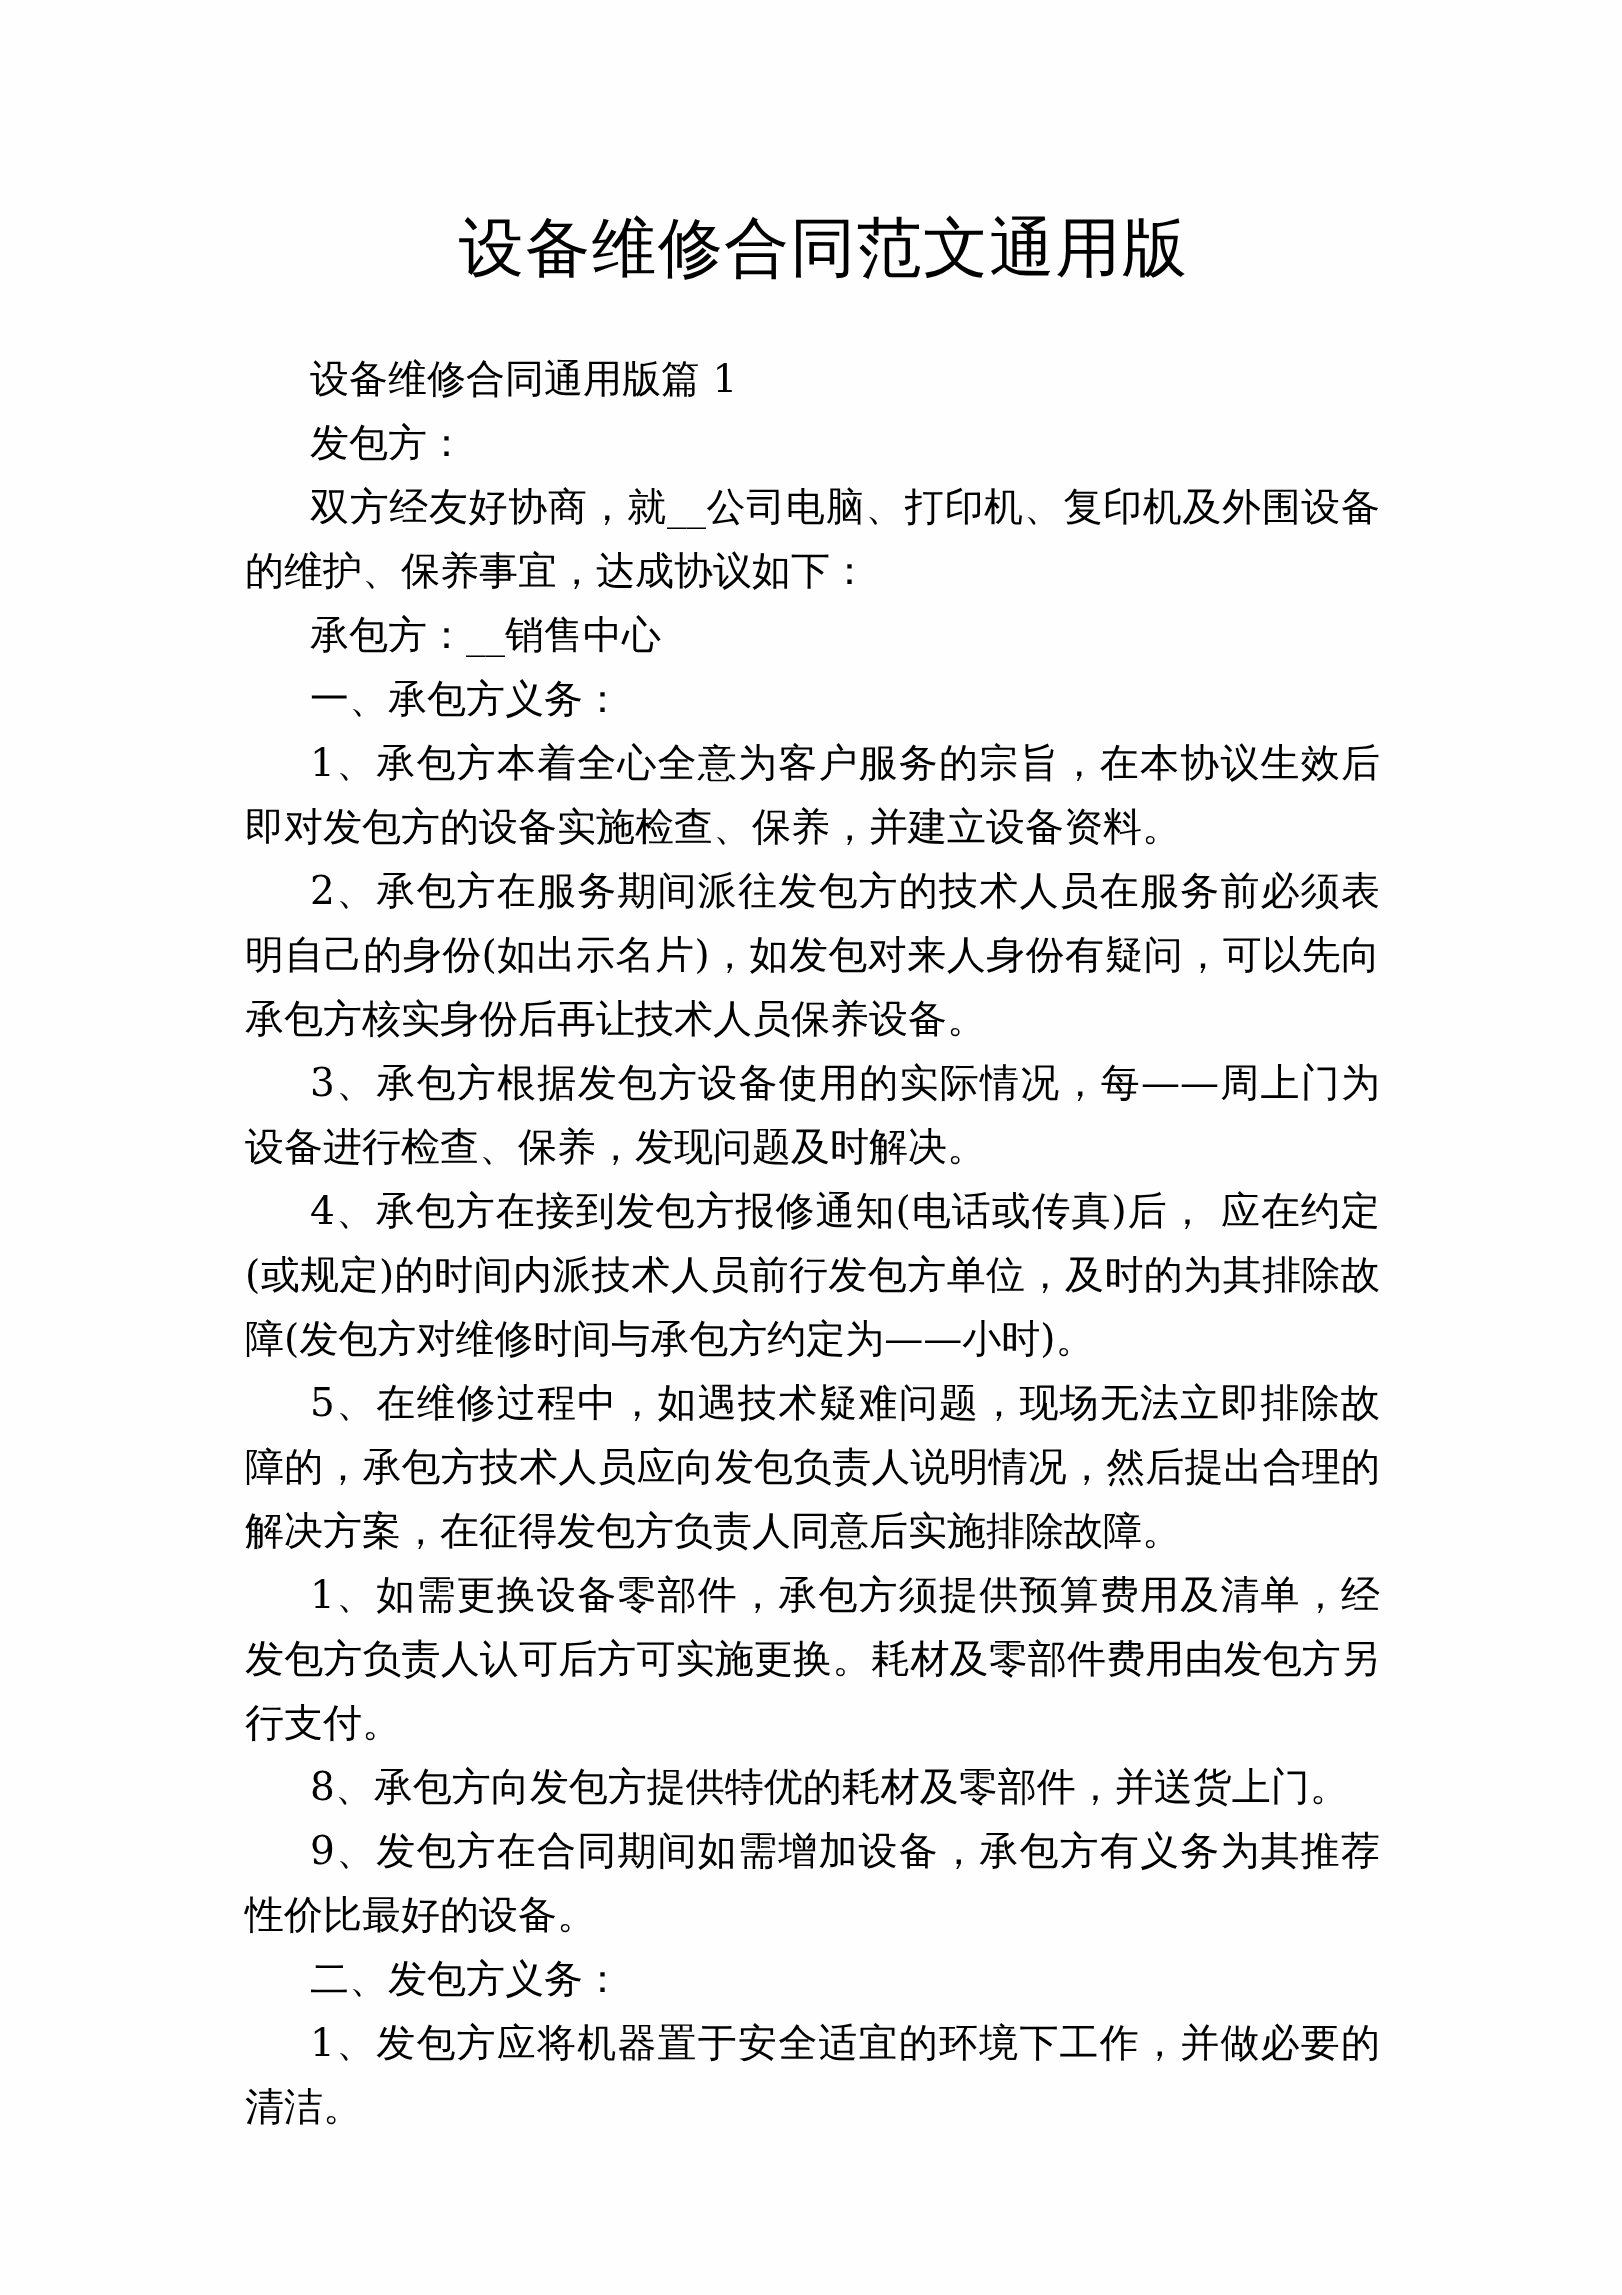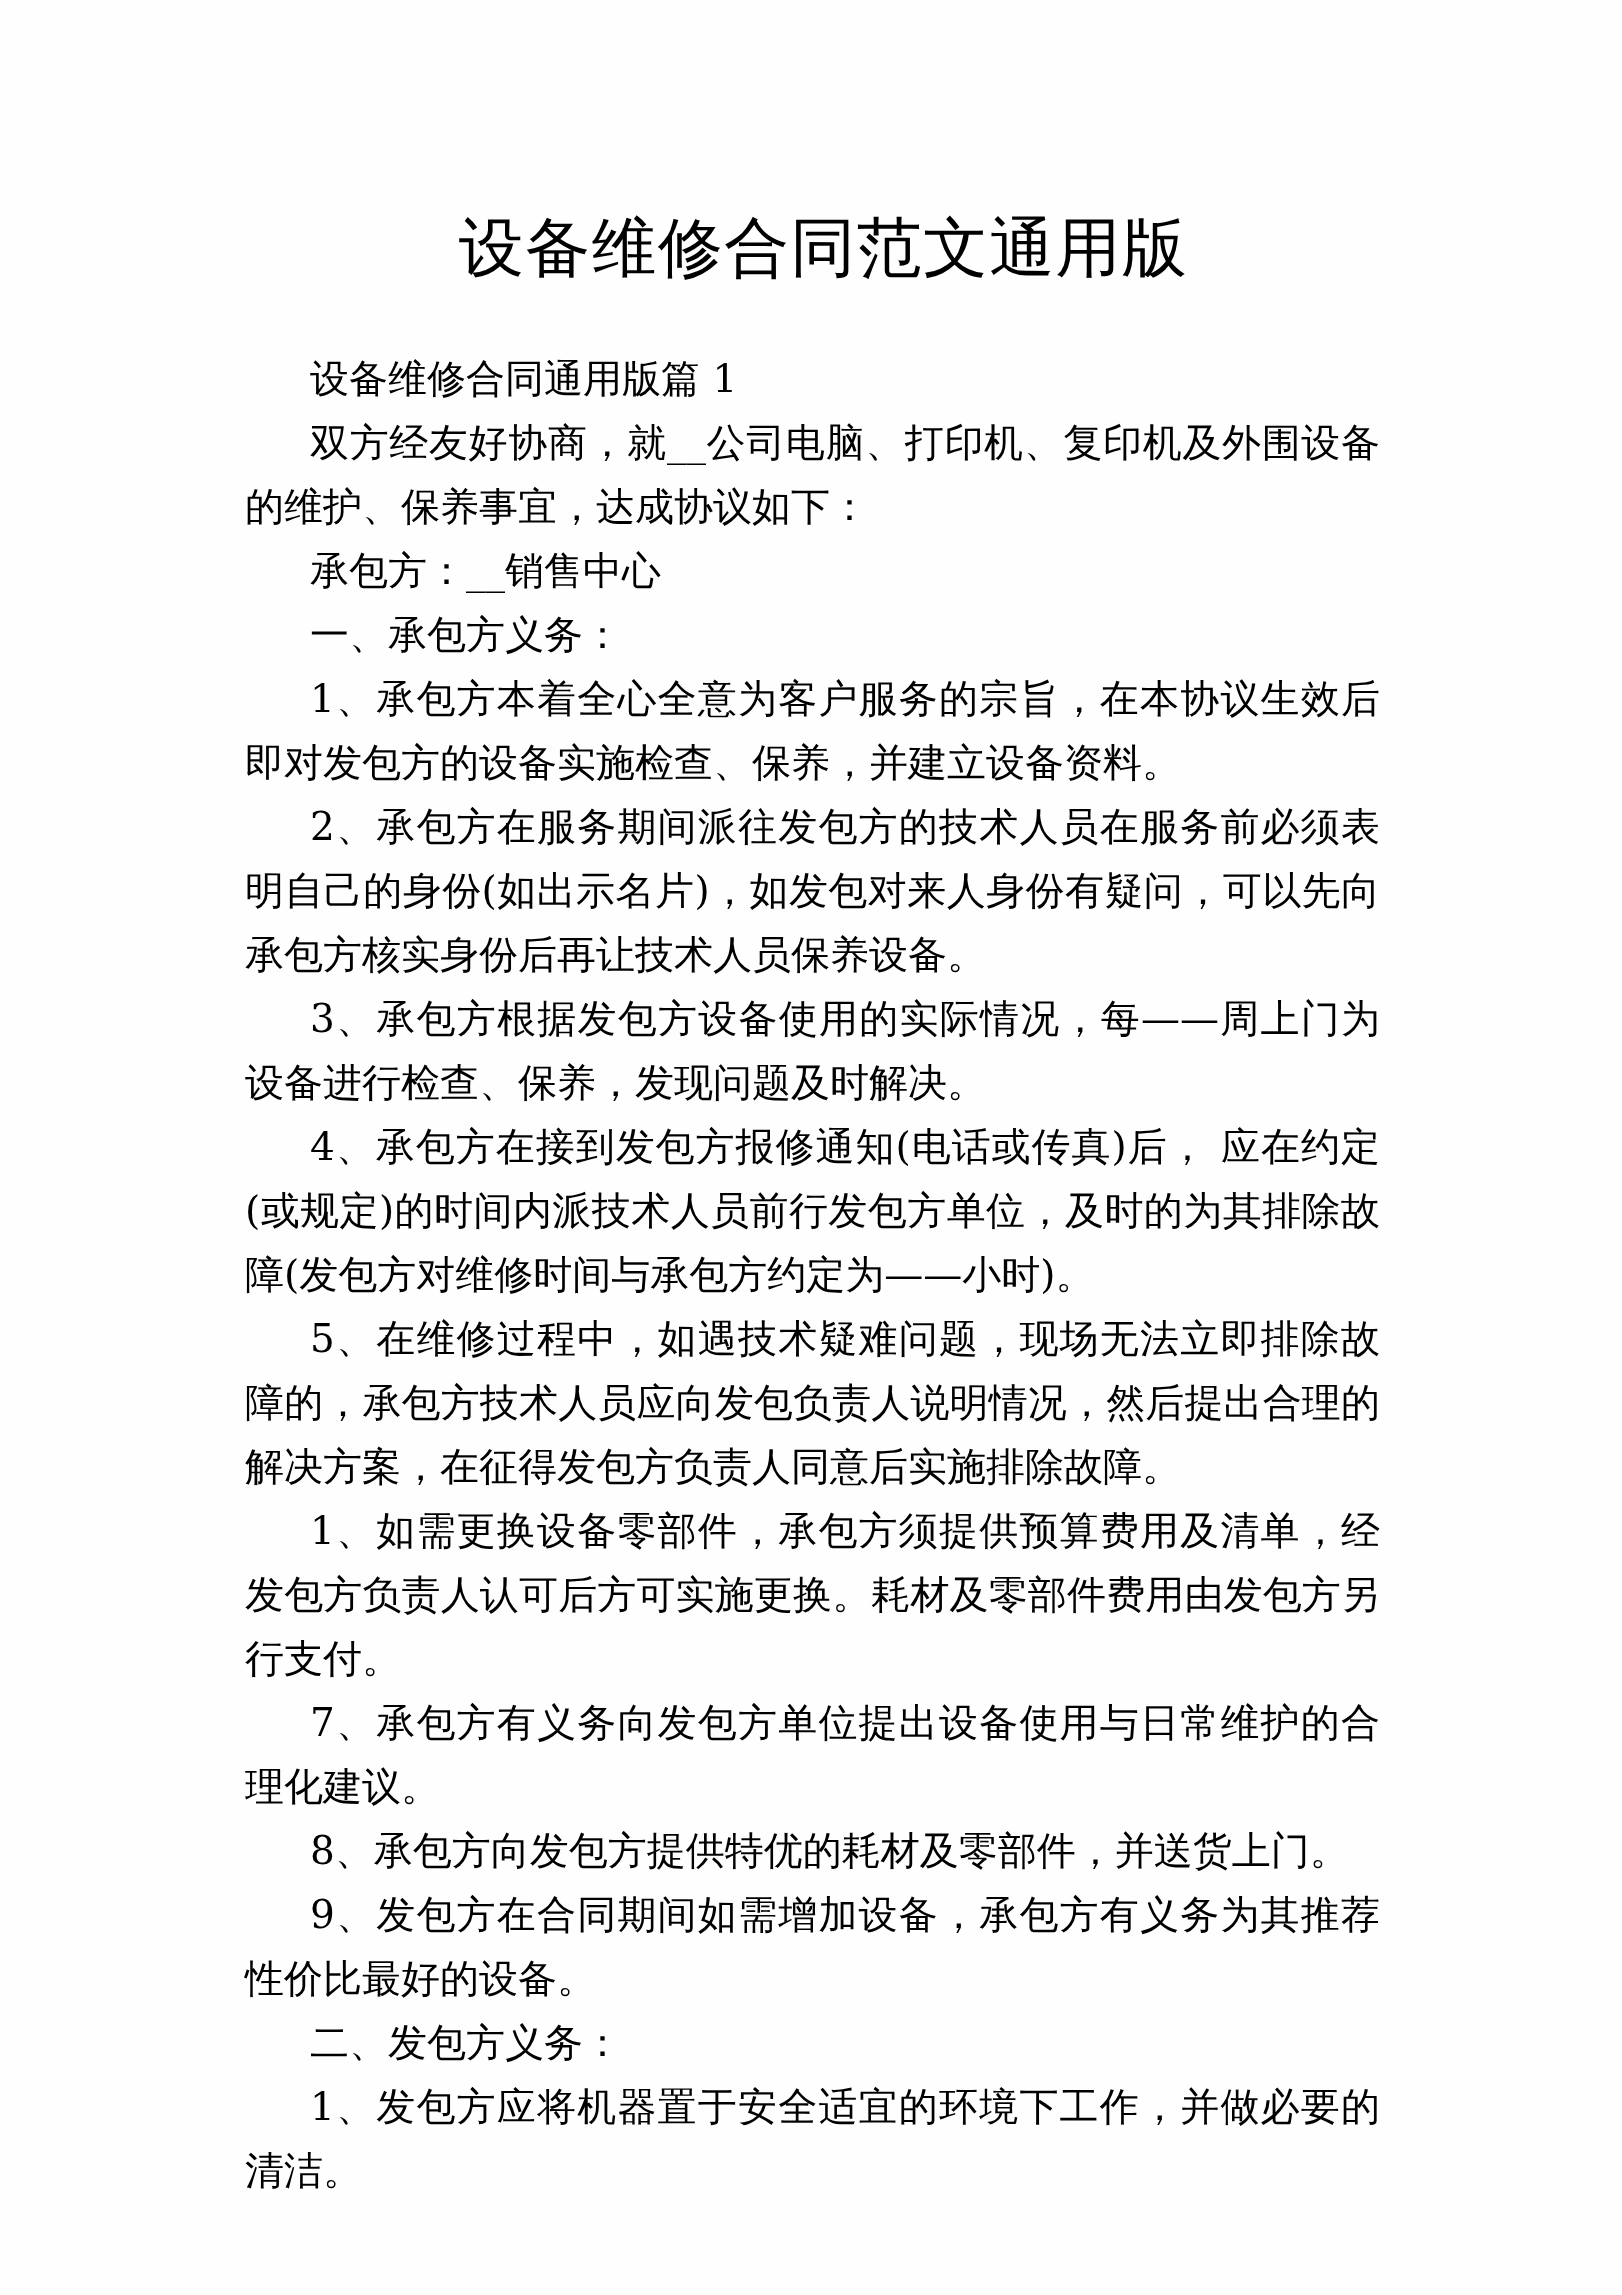--- a/index.html
+++ b/index.html
@@ -51,29 +51,29 @@
     }
   </style>
 </head>
 <body>
 
 <div class="page">
   <h1 class="doc-title">设备维修合同范文通用版</h1>
 
   <div class="body-text">
     <p class="para">设备维修合同通用版篇 1</p>
+    <p class="para">发包方：</p>
     <p class="para">双方经友好协商，就__公司电脑、打印机、复印机及外围设备的维护、保养事宜，达成协议如下：</p>
     <p class="para">承包方：__销售中心</p>
     <p class="para">一、承包方义务：</p>
     <p class="para">1、承包方本着全心全意为客户服务的宗旨，在本协议生效后即对发包方的设备实施检查、保养，并建立设备资料。</p>
     <p class="para">2、承包方在服务期间派往发包方的技术人员在服务前必须表明自己的身份(如出示名片)，如发包对来人身份有疑问，可以先向承包方核实身份后再让技术人员保养设备。</p>
     <p class="para">3、承包方根据发包方设备使用的实际情况，每——周上门为设备进行检查、保养，发现问题及时解决。</p>
     <p class="para">4、承包方在接到发包方报修通知(电话或传真)后， 应在约定(或规定)的时间内派技术人员前行发包方单位，及时的为其排除故障(发包方对维修时间与承包方约定为——小时)。</p>
     <p class="para">5、在维修过程中，如遇技术疑难问题，现场无法立即排除故障的，承包方技术人员应向发包负责人说明情况，然后提出合理的解决方案，在征得发包方负责人同意后实施排除故障。</p>
     <p class="para">1、如需更换设备零部件，承包方须提供预算费用及清单，经发包方负责人认可后方可实施更换。耗材及零部件费用由发包方另行支付。</p>
-    <p class="para">7、承包方有义务向发包方单位提出设备使用与日常维护的合理化建议。</p>
     <p class="para">8、承包方向发包方提供特优的耗材及零部件，并送货上门。</p>
     <p class="para">9、发包方在合同期间如需增加设备，承包方有义务为其推荐性价比最好的设备。</p>
     <p class="para">二、发包方义务：</p>
     <p class="para">1、发包方应将机器置于安全适宜的环境下工作，并做必要的清洁。</p>
   </div>
 </div>
 
 
 </body></html>

